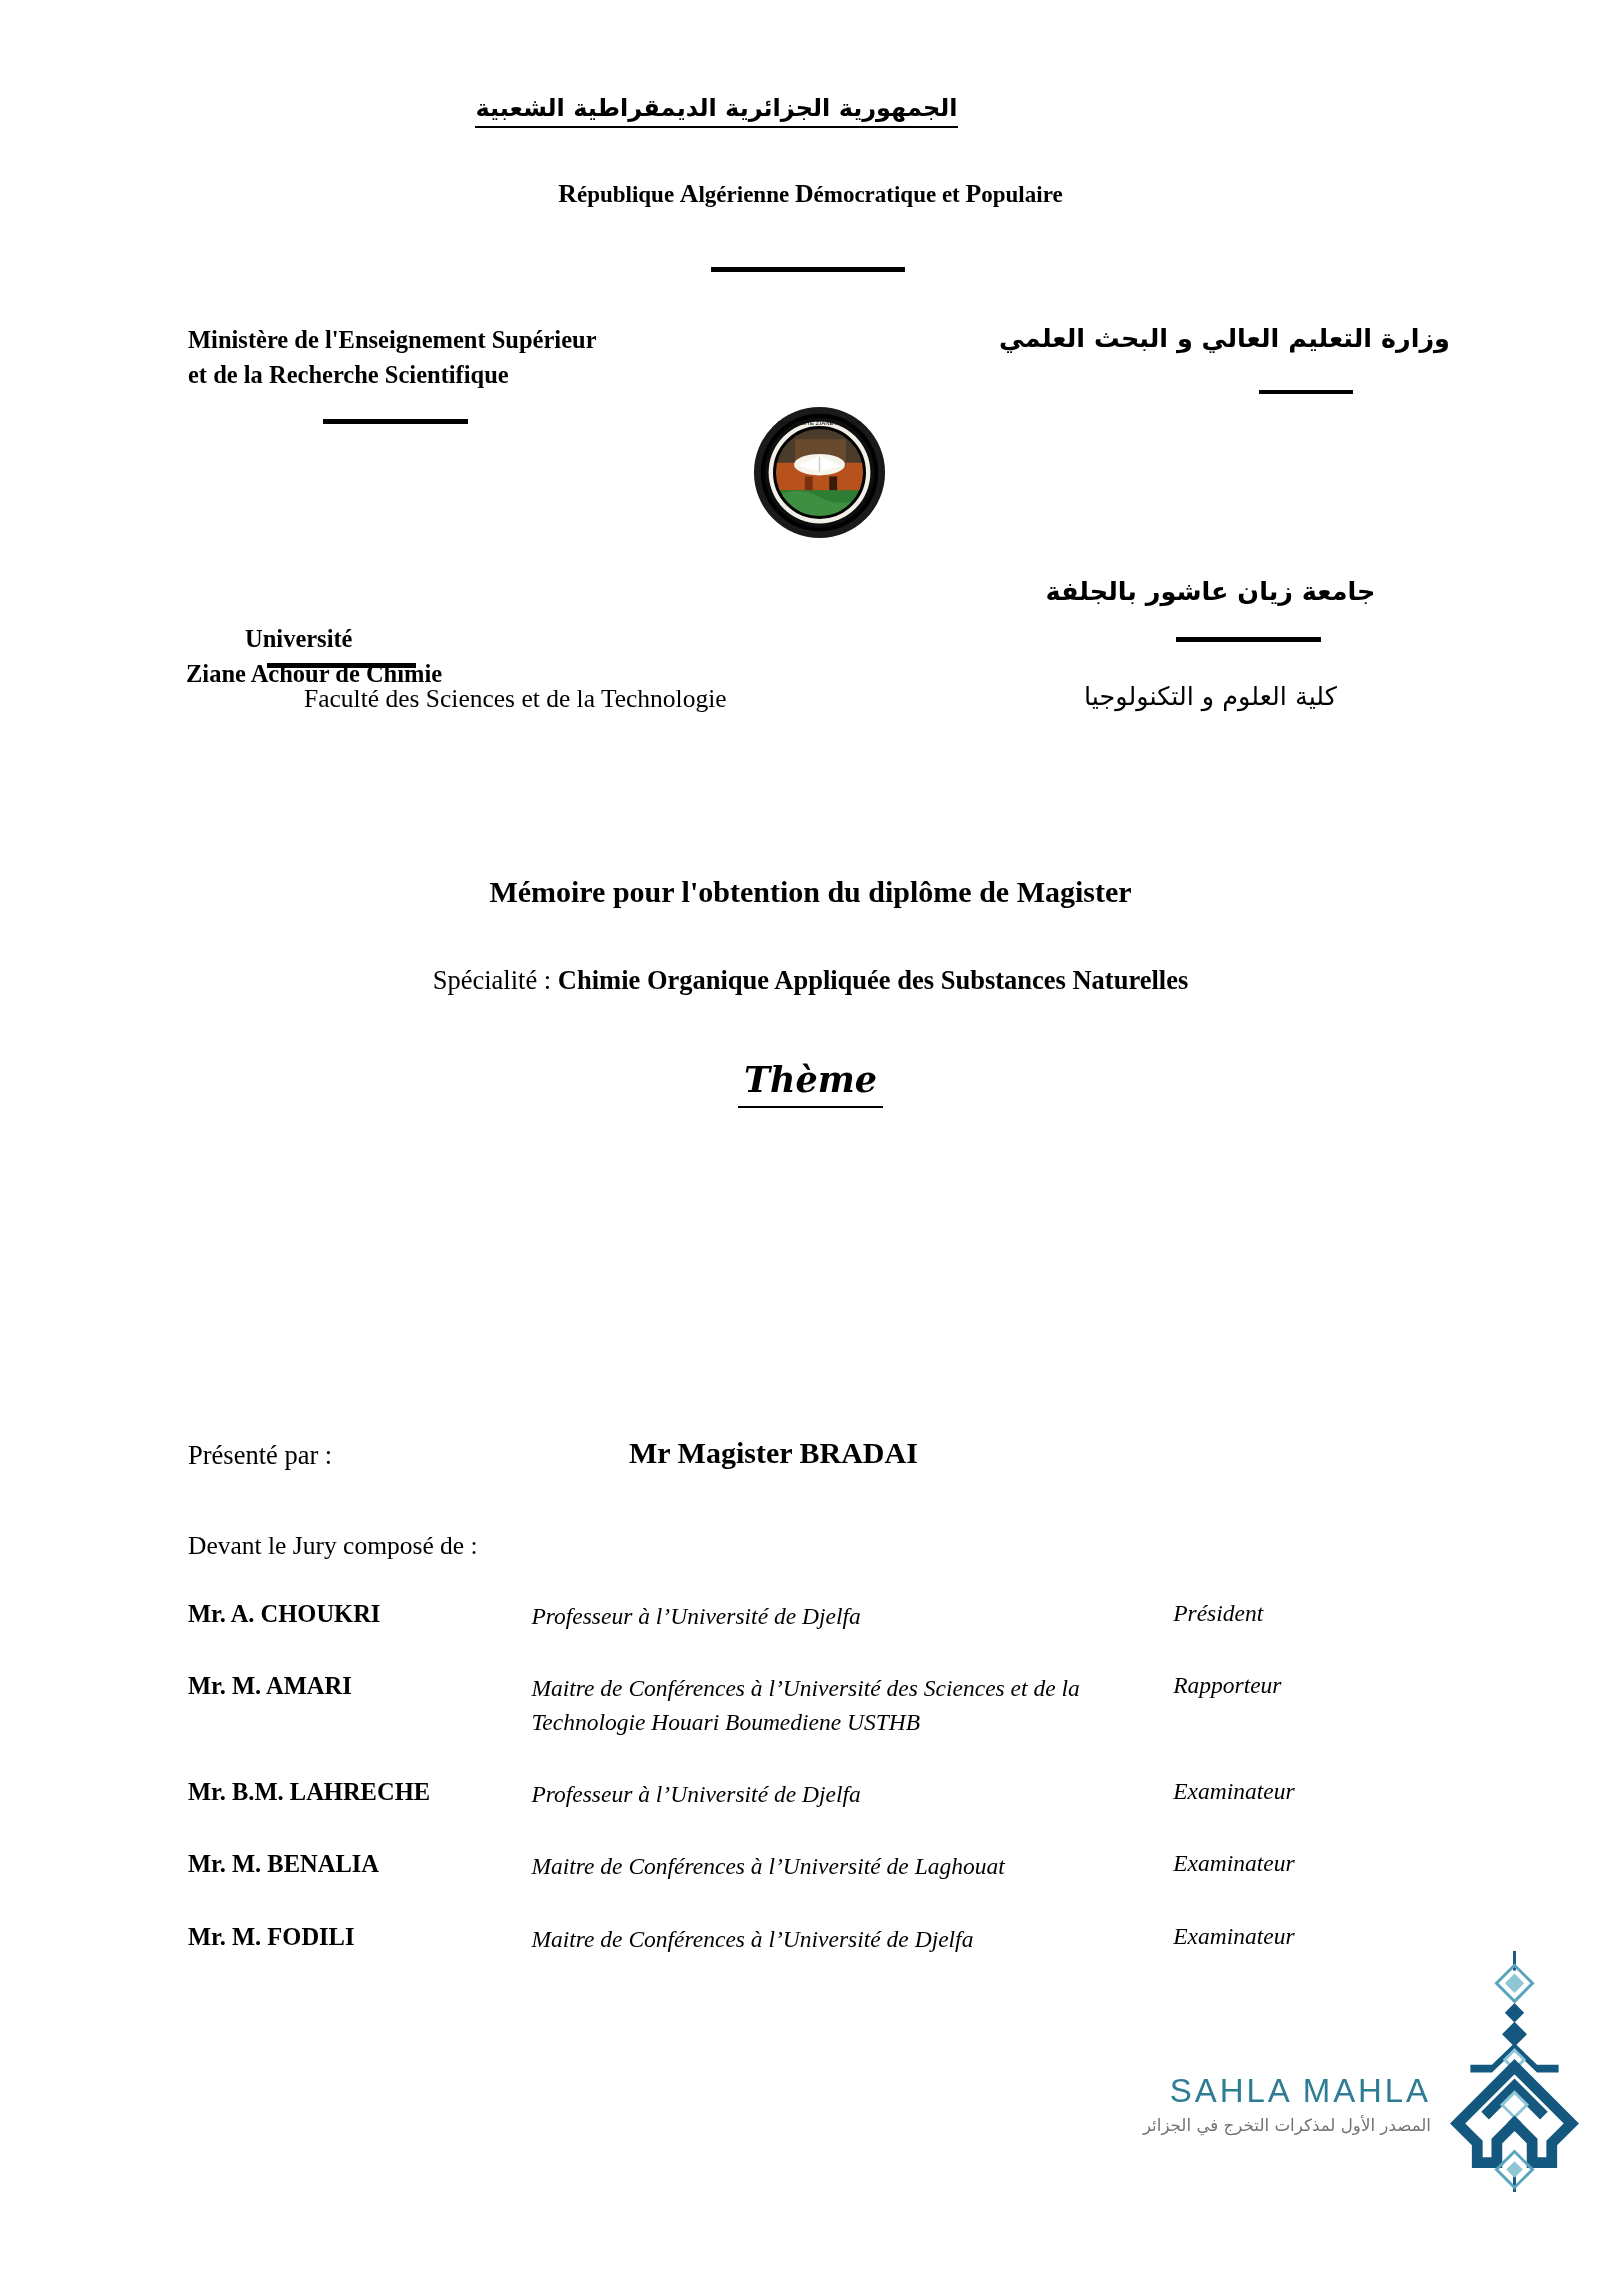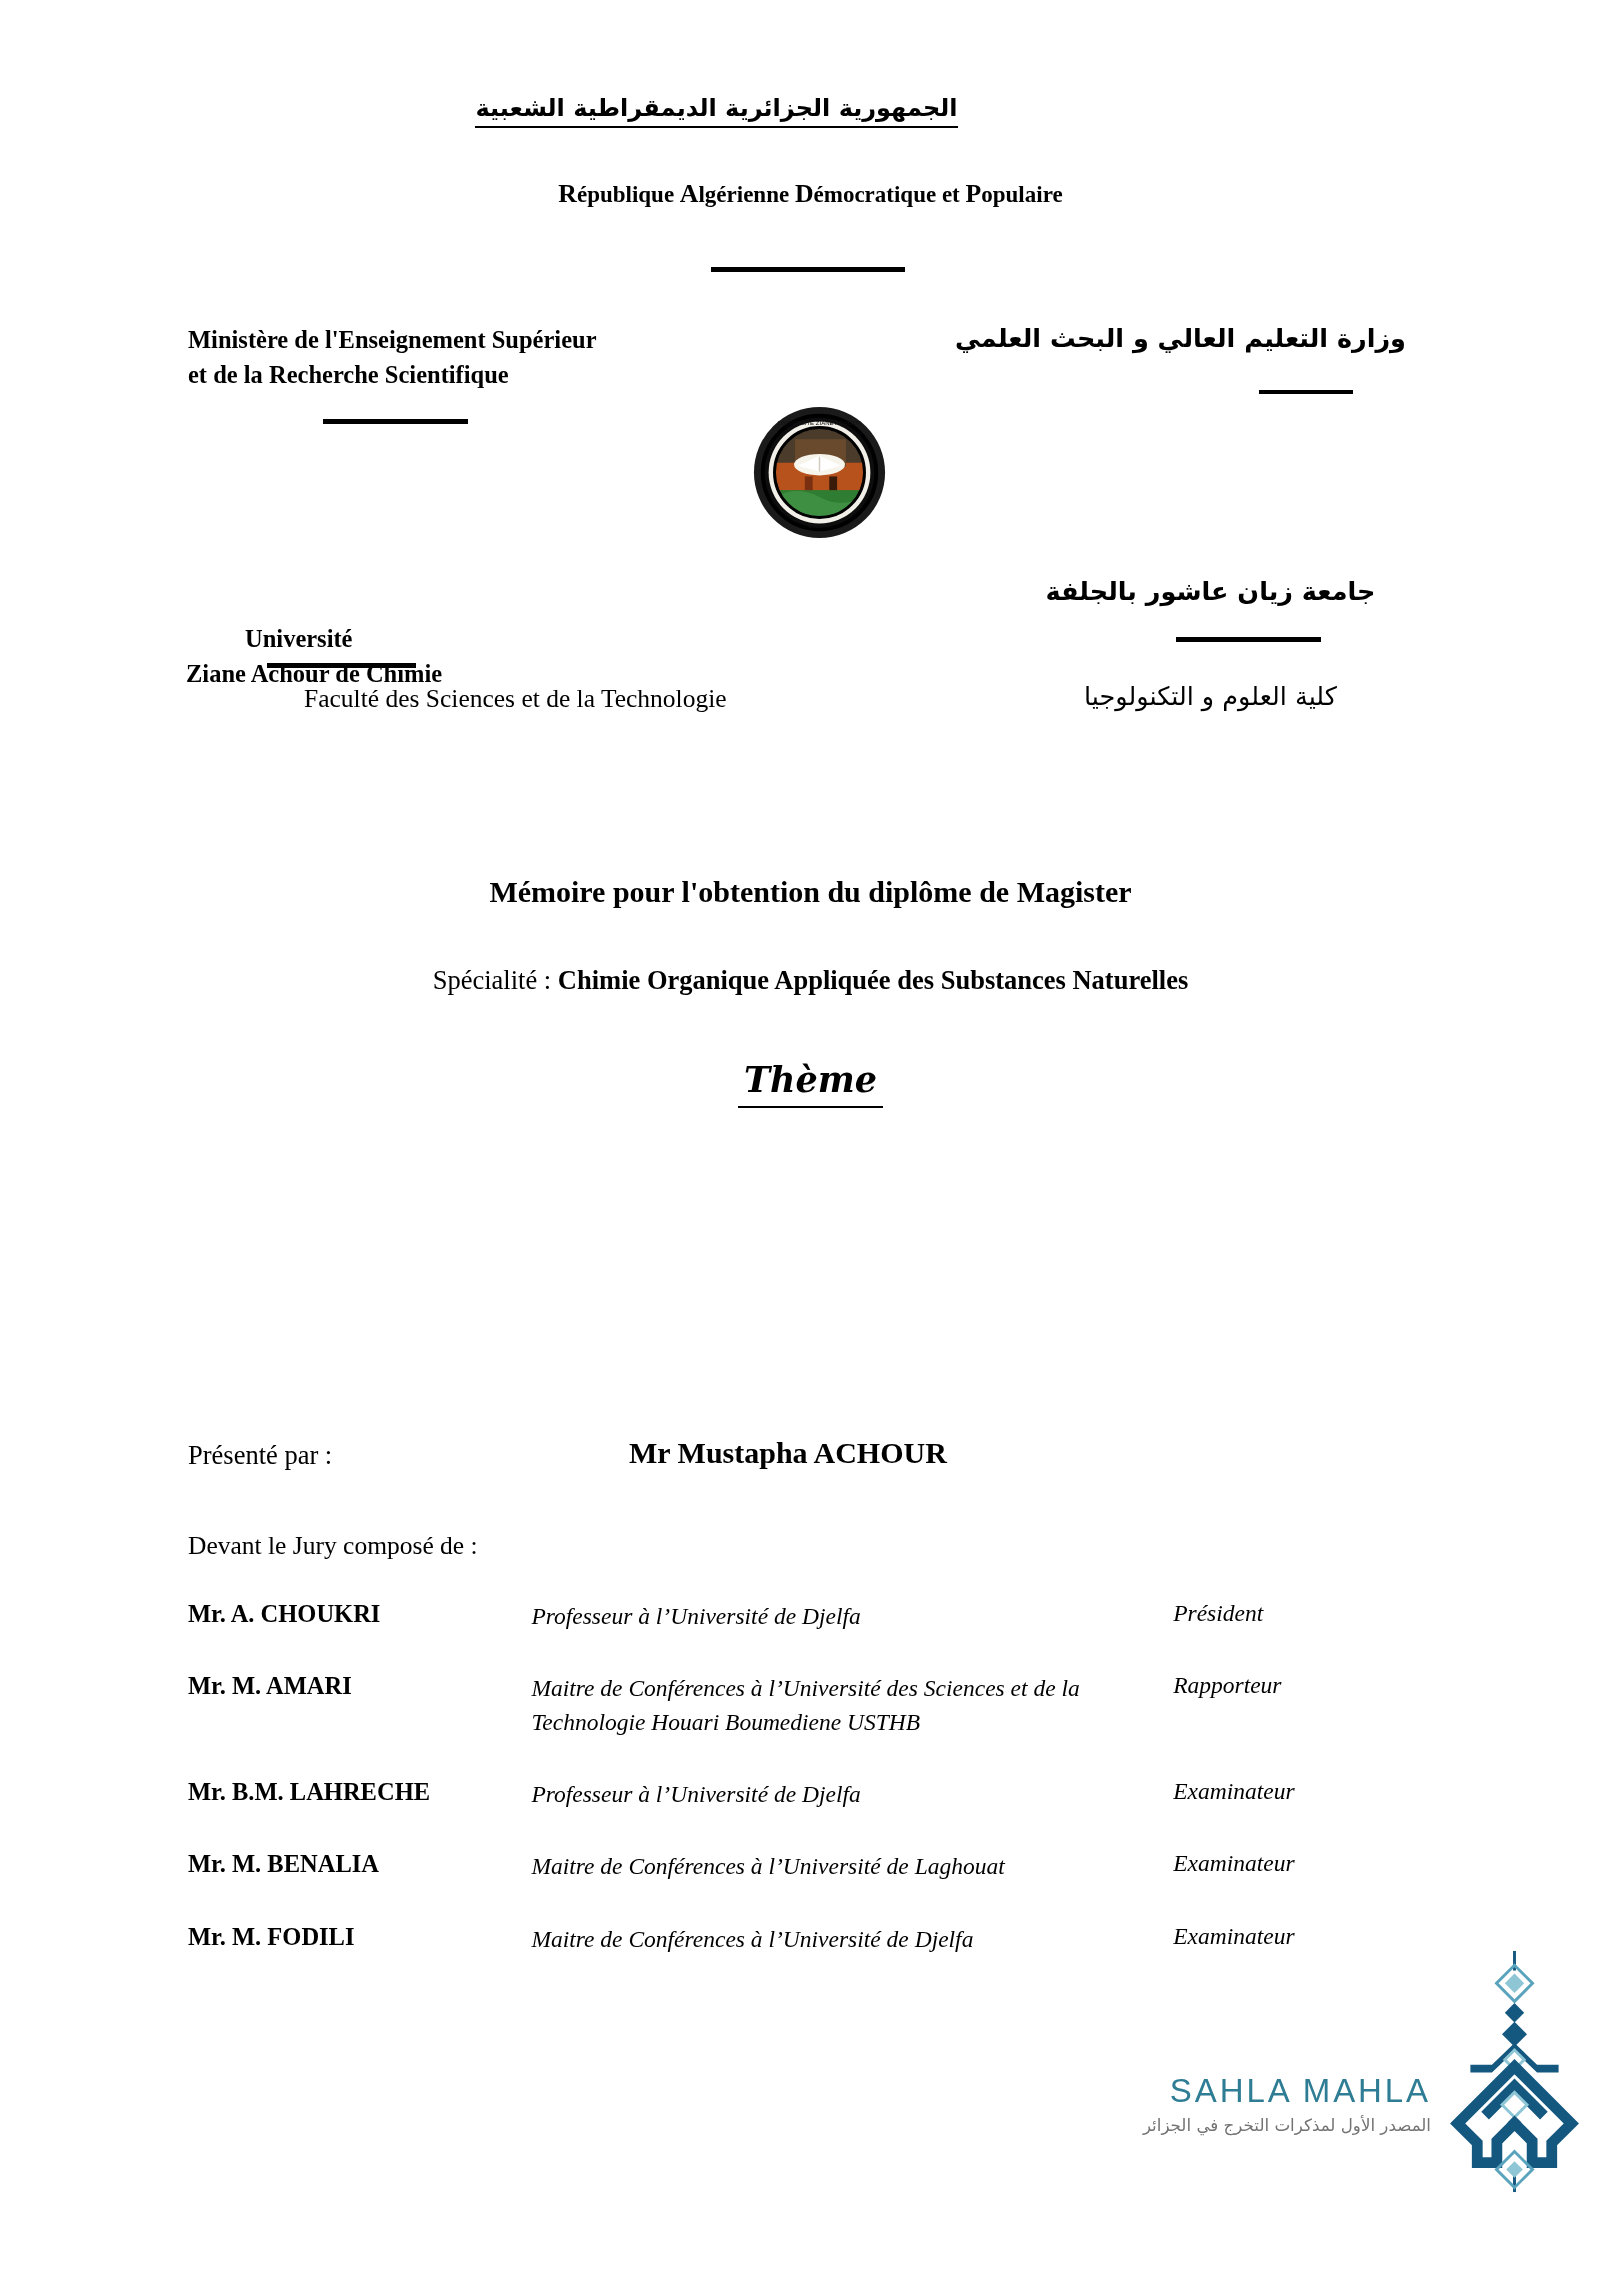--- a/index.html
+++ b/index.html
@@ -78,21 +78,21 @@
   #ministry-fr-rule {
     position: absolute;
     top: 419px;
     left: 323px;
     width: 145px;
   }
 
   #ministry-ar {
     position: absolute;
     top: 323px;
-    left: 921px;
+    left: 965px;
     width: 519px;
     text-align: center;
     font-size: 25.5px;
     font-weight: bold;
     font-family: "DejaVu Sans", sans-serif;
     direction: rtl;
   }
   #ministry-ar-rule {
     position: absolute;
     top: 390px;
@@ -434,21 +434,21 @@
     <span class="label">Spécialité : </span><span class="value">Chimie Organique Appliquée des Substances Naturelles</span>
   </div>
 
   <div id="theme-label">
     <span class="txt">Thème</span>
   </div>
 
 
   <div id="presented-row">
     <div id="presented-label">Présenté par :</div>
-    <div id="presented-name">Mr Mustapha ACHOUR</div>
+    <div id="presented-name">Mr Magister BRADAI</div>
   </div>
 
   <div id="jury-intro">Devant le Jury composé de :</div>
 
   <table id="jury-table">
     <tbody>
       <tr>
         <td class="col-name">Mr. A. CHOUKRI</td>
         <td class="col-title">Professeur à l’Université de  Djelfa</td>
         <td class="col-role">Président</td>

